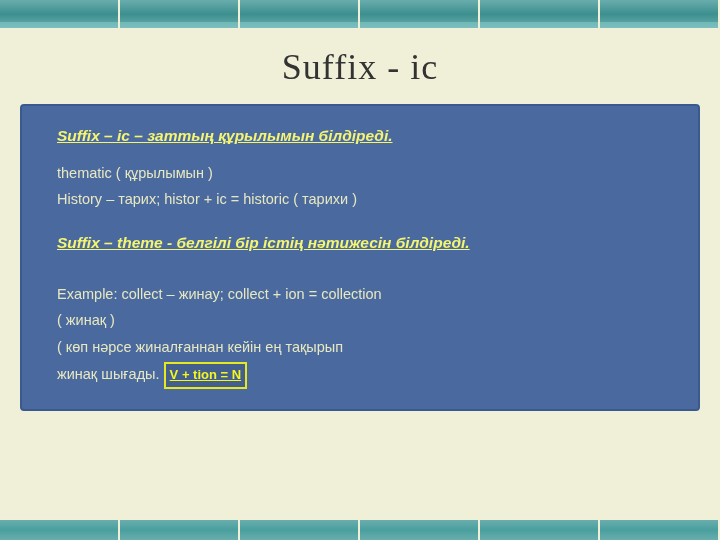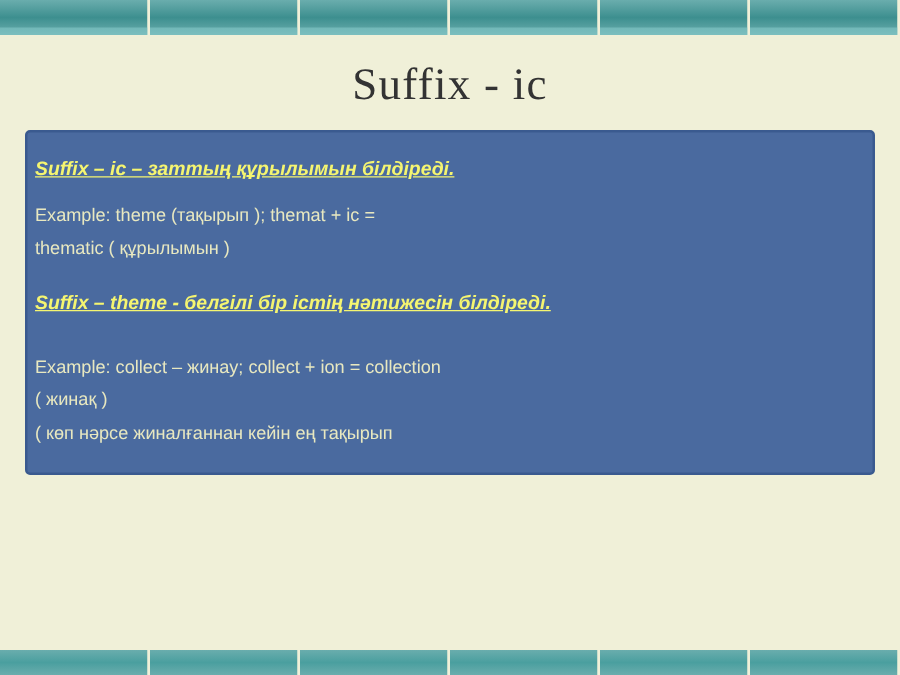--- a/index.html
+++ b/index.html
@@ -70,21 +70,21 @@
       font-family: 'Times New Roman', serif;
       letter-spacing: 1px;
     }
 
     
     .content-box {
       margin: 0 20px;
       background-color: #4a6a9f;
       border: 2px solid #3a5a8f;
       border-radius: 4px;
-      padding: 18px 22px 16px 6px;
+      padding: 18px 22px 16px 35px;
       color: #f5f5d0;
       font-size: 15px;
       line-height: 1.55;
     }
 
     .section-header {
       font-weight: bold;
       font-style: italic;
       text-decoration: underline;
       color: #f5f570;
@@ -130,32 +130,36 @@
   <div class="top-bar-segment"></div>
   <div class="top-bar-segment"></div>
 </div>
 
 <h1 class="page-title">Suffix - ic</h1>
 
 <div class="content-box">
 
   <span class="section-header">Suffix – ic – заттың құрылымын білдіреді.</span>
 
-  <div class="example-text">Example: theme (тақырып ); themat + ic =</div>
   <div class="example-text">thematic ( құрылымын )</div>
+  <div class="example-text">History – тарих; histor + ic = historic ( тарихи )</div>
 
   <div class="section-gap"></div>
 
   <span class="section-header">Suffix – theme - белгілі бір істің нәтижесін білдіреді.</span>
 
   <div class="section-gap2"></div>
 
   <div class="example-text">Example: collect – жинау; collect + ion = collection</div>
   <div class="example-text">( жинақ )</div>
   <div class="example-text">( көп нәрсе жиналғаннан кейін ең тақырып</div>
+  <div class="example-text">
+    <span>жинақ шығады.</span>
+    <span class="underline-box">V + tion = N</span>
+  </div>
 
 </div>
 
 <div class="bottom-bar">
   <div class="bottom-bar-segment"></div>
   <div class="bottom-bar-segment"></div>
   <div class="bottom-bar-segment"></div>
   <div class="bottom-bar-segment"></div>
   <div class="bottom-bar-segment"></div>
   <div class="bottom-bar-segment"></div>

